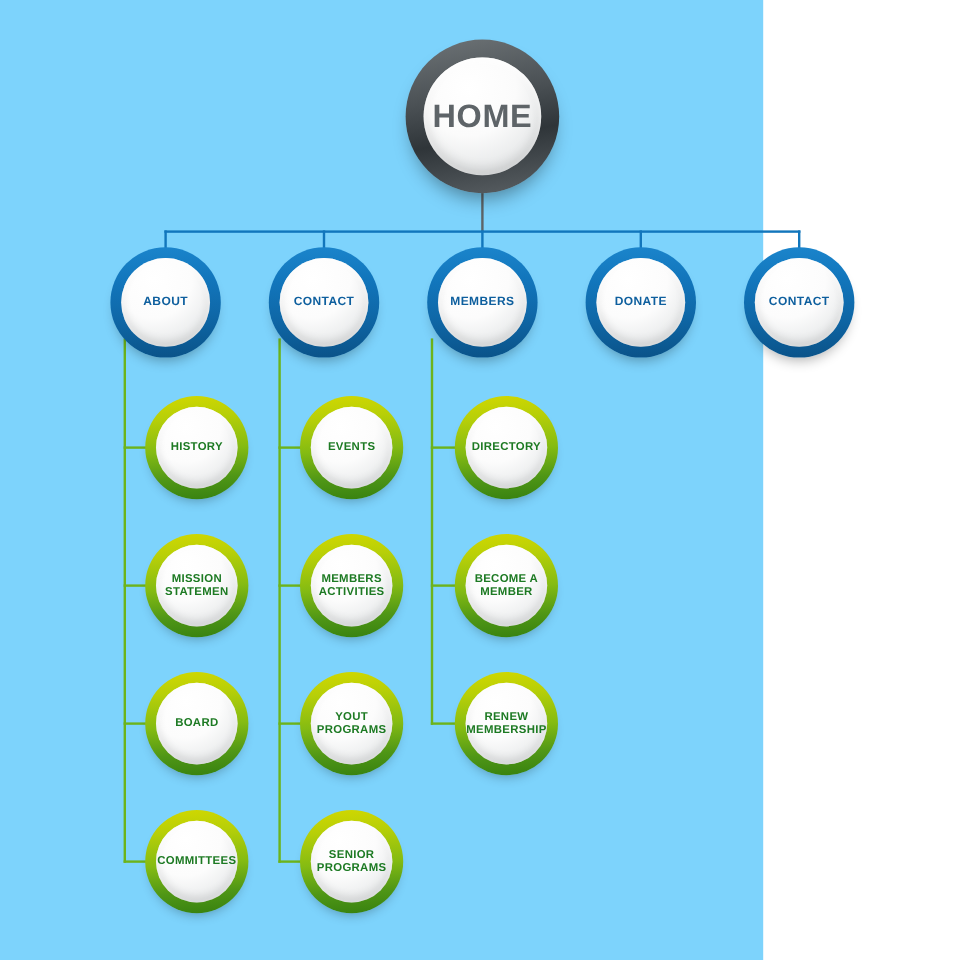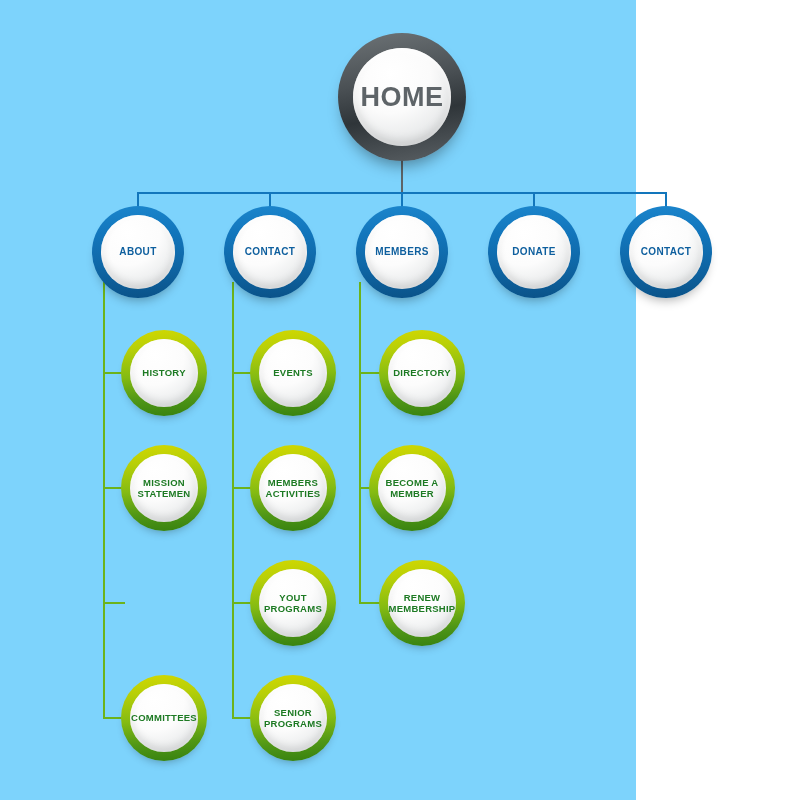--- a/index.html
+++ b/index.html
@@ -190,20 +190,25 @@
       <span class="label">HISTORY</span>
     </div>
   </div>
 
   <div class="node green" style="left:121px; top:445px;">
     <div class="face">
       <span class="label">MISSION STATEMEN</span>
     </div>
   </div>
 
+  <div class="node green" style="left:121px; top:560px;">
+    <div class="face">
+      <span class="label">BOARD</span>
+    </div>
+  </div>
 
   <div class="node green" style="left:121px; top:675px;">
     <div class="face">
       <span class="label">COMMITTEES</span>
     </div>
   </div>
 
   <div class="node green" style="left:250px; top:330px;">
     <div class="face">
       <span class="label">EVENTS</span>
@@ -227,21 +232,21 @@
       <span class="label">SENIOR PROGRAMS</span>
     </div>
   </div>
 
   <div class="node green" style="left:379px; top:330px;">
     <div class="face">
       <span class="label">DIRECTORY</span>
     </div>
   </div>
 
-  <div class="node green" style="left:369px; top:445px;">
+  <div class="node green" style="left:379px; top:445px;">
     <div class="face">
       <span class="label">BECOME A MEMBER</span>
     </div>
   </div>
 
   <div class="node green" style="left:379px; top:560px;">
     <div class="face">
       <span class="label">RENEW MEMBERSHIP</span>
     </div>
   </div>

